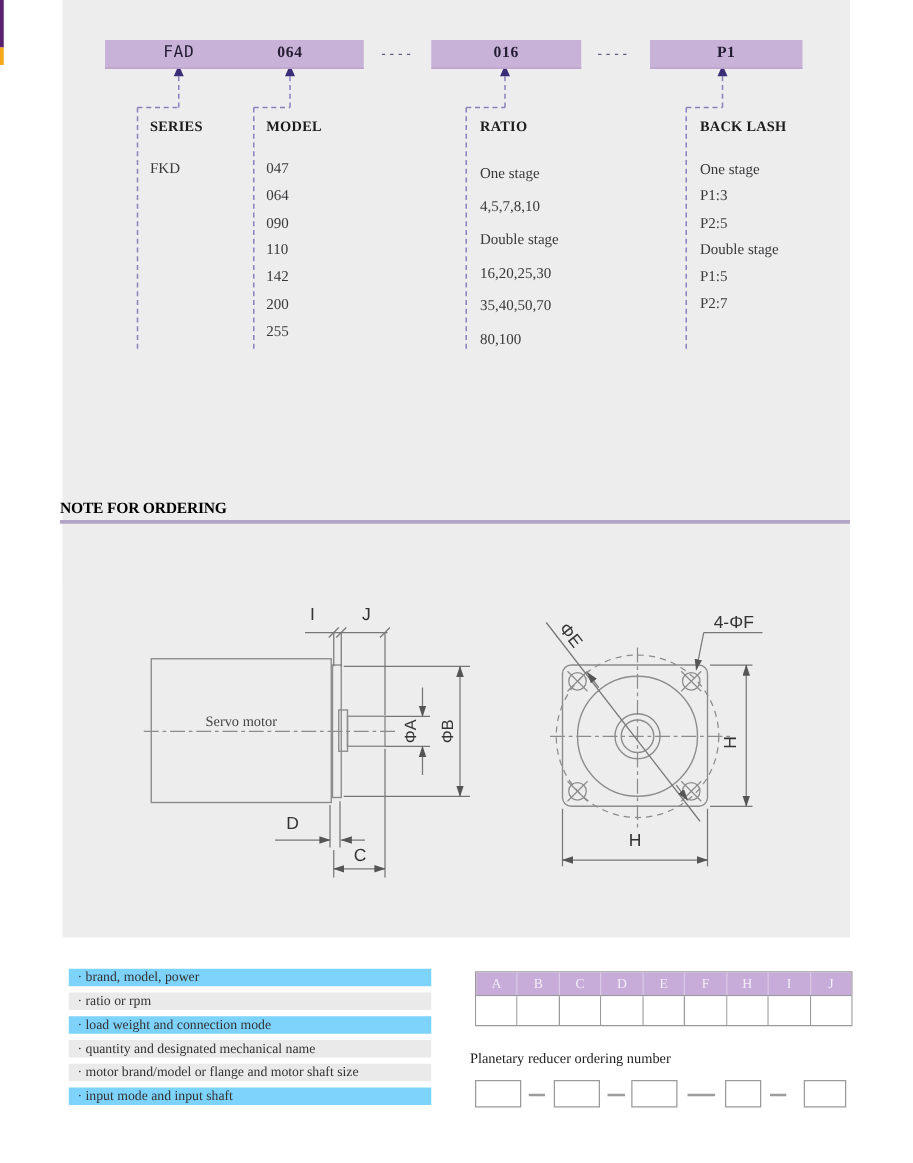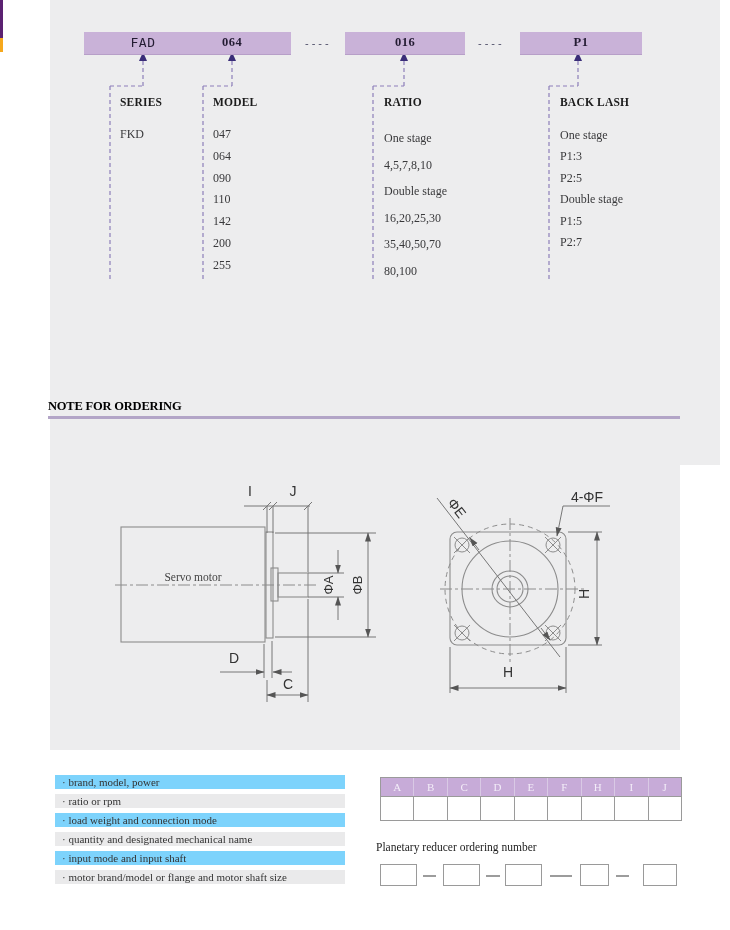--- a/index.html
+++ b/index.html
@@ -5,21 +5,21 @@
   html,body{margin:0;padding:0;}
   body{
     width:730px;height:930px;position:relative;background:#ffffff;
     font-family:"Liberation Serif", serif;overflow:hidden;
   }
   
   .bar-purple{position:absolute;left:0;top:0;width:3px;height:38px;background:#5b2171;}
   .bar-orange{position:absolute;left:0;top:38px;width:3px;height:14px;background:#f6a81c;}
 
   
-  .panel-top{position:absolute;left:50px;top:0;width:630px;height:465px;background:#ededee;padding-left:40px;}
+  .panel-top{position:absolute;left:50px;top:0;width:630px;height:465px;background:#ededee;}
   .panel-top svg{position:absolute;left:0;top:0;}
 
   .code-box{position:absolute;top:32px;height:22px;background:#c9b2d8;border-bottom:1px solid #b79fc8;}
   .code-box .bt{position:absolute;top:50%;transform:translate(-50%,-54%);
     font-weight:bold;font-size:12.5px;color:#241c33;letter-spacing:0.5px;white-space:nowrap;}
   .fad-font{font-family:"DejaVu Sans Mono", monospace;font-weight:normal !important;font-size:13px !important;letter-spacing:1px;}
   .dash-sep{position:absolute;top:37px;font-family:"Liberation Sans",sans-serif;font-size:11px;
     color:#4c4c66;letter-spacing:3px;white-space:nowrap;}
 
   .col-h{position:absolute;top:96px;font-weight:bold;font-size:11.5px;color:#1c1c1c;letter-spacing:0.2px;white-space:nowrap;}
@@ -258,22 +258,22 @@
     </g>
     <text x="458" y="233" text-anchor="middle" font-size="14" fill="#333">H</text>
   </svg>
 </div>
 
 <div class="notes">
   <div class="note-row odd">· brand, model, power</div>
   <div class="note-row even">· ratio or rpm</div>
   <div class="note-row odd">· load weight and connection mode</div>
   <div class="note-row even">· quantity and designated mechanical name</div>
+  <div class="note-row even">· motor brand/model or flange and motor shaft size</div>
   <div class="note-row odd">· input mode and input shaft</div>
-  <div class="note-row even">· motor brand/model or flange and motor shaft size</div>
 </div>
 
 <div class="dim-table">
   <div class="dt-head">
     <div class="cell">A</div>
     <div class="cell">B</div>
     <div class="cell">C</div>
     <div class="cell">D</div>
     <div class="cell">E</div>
     <div class="cell">F</div>

